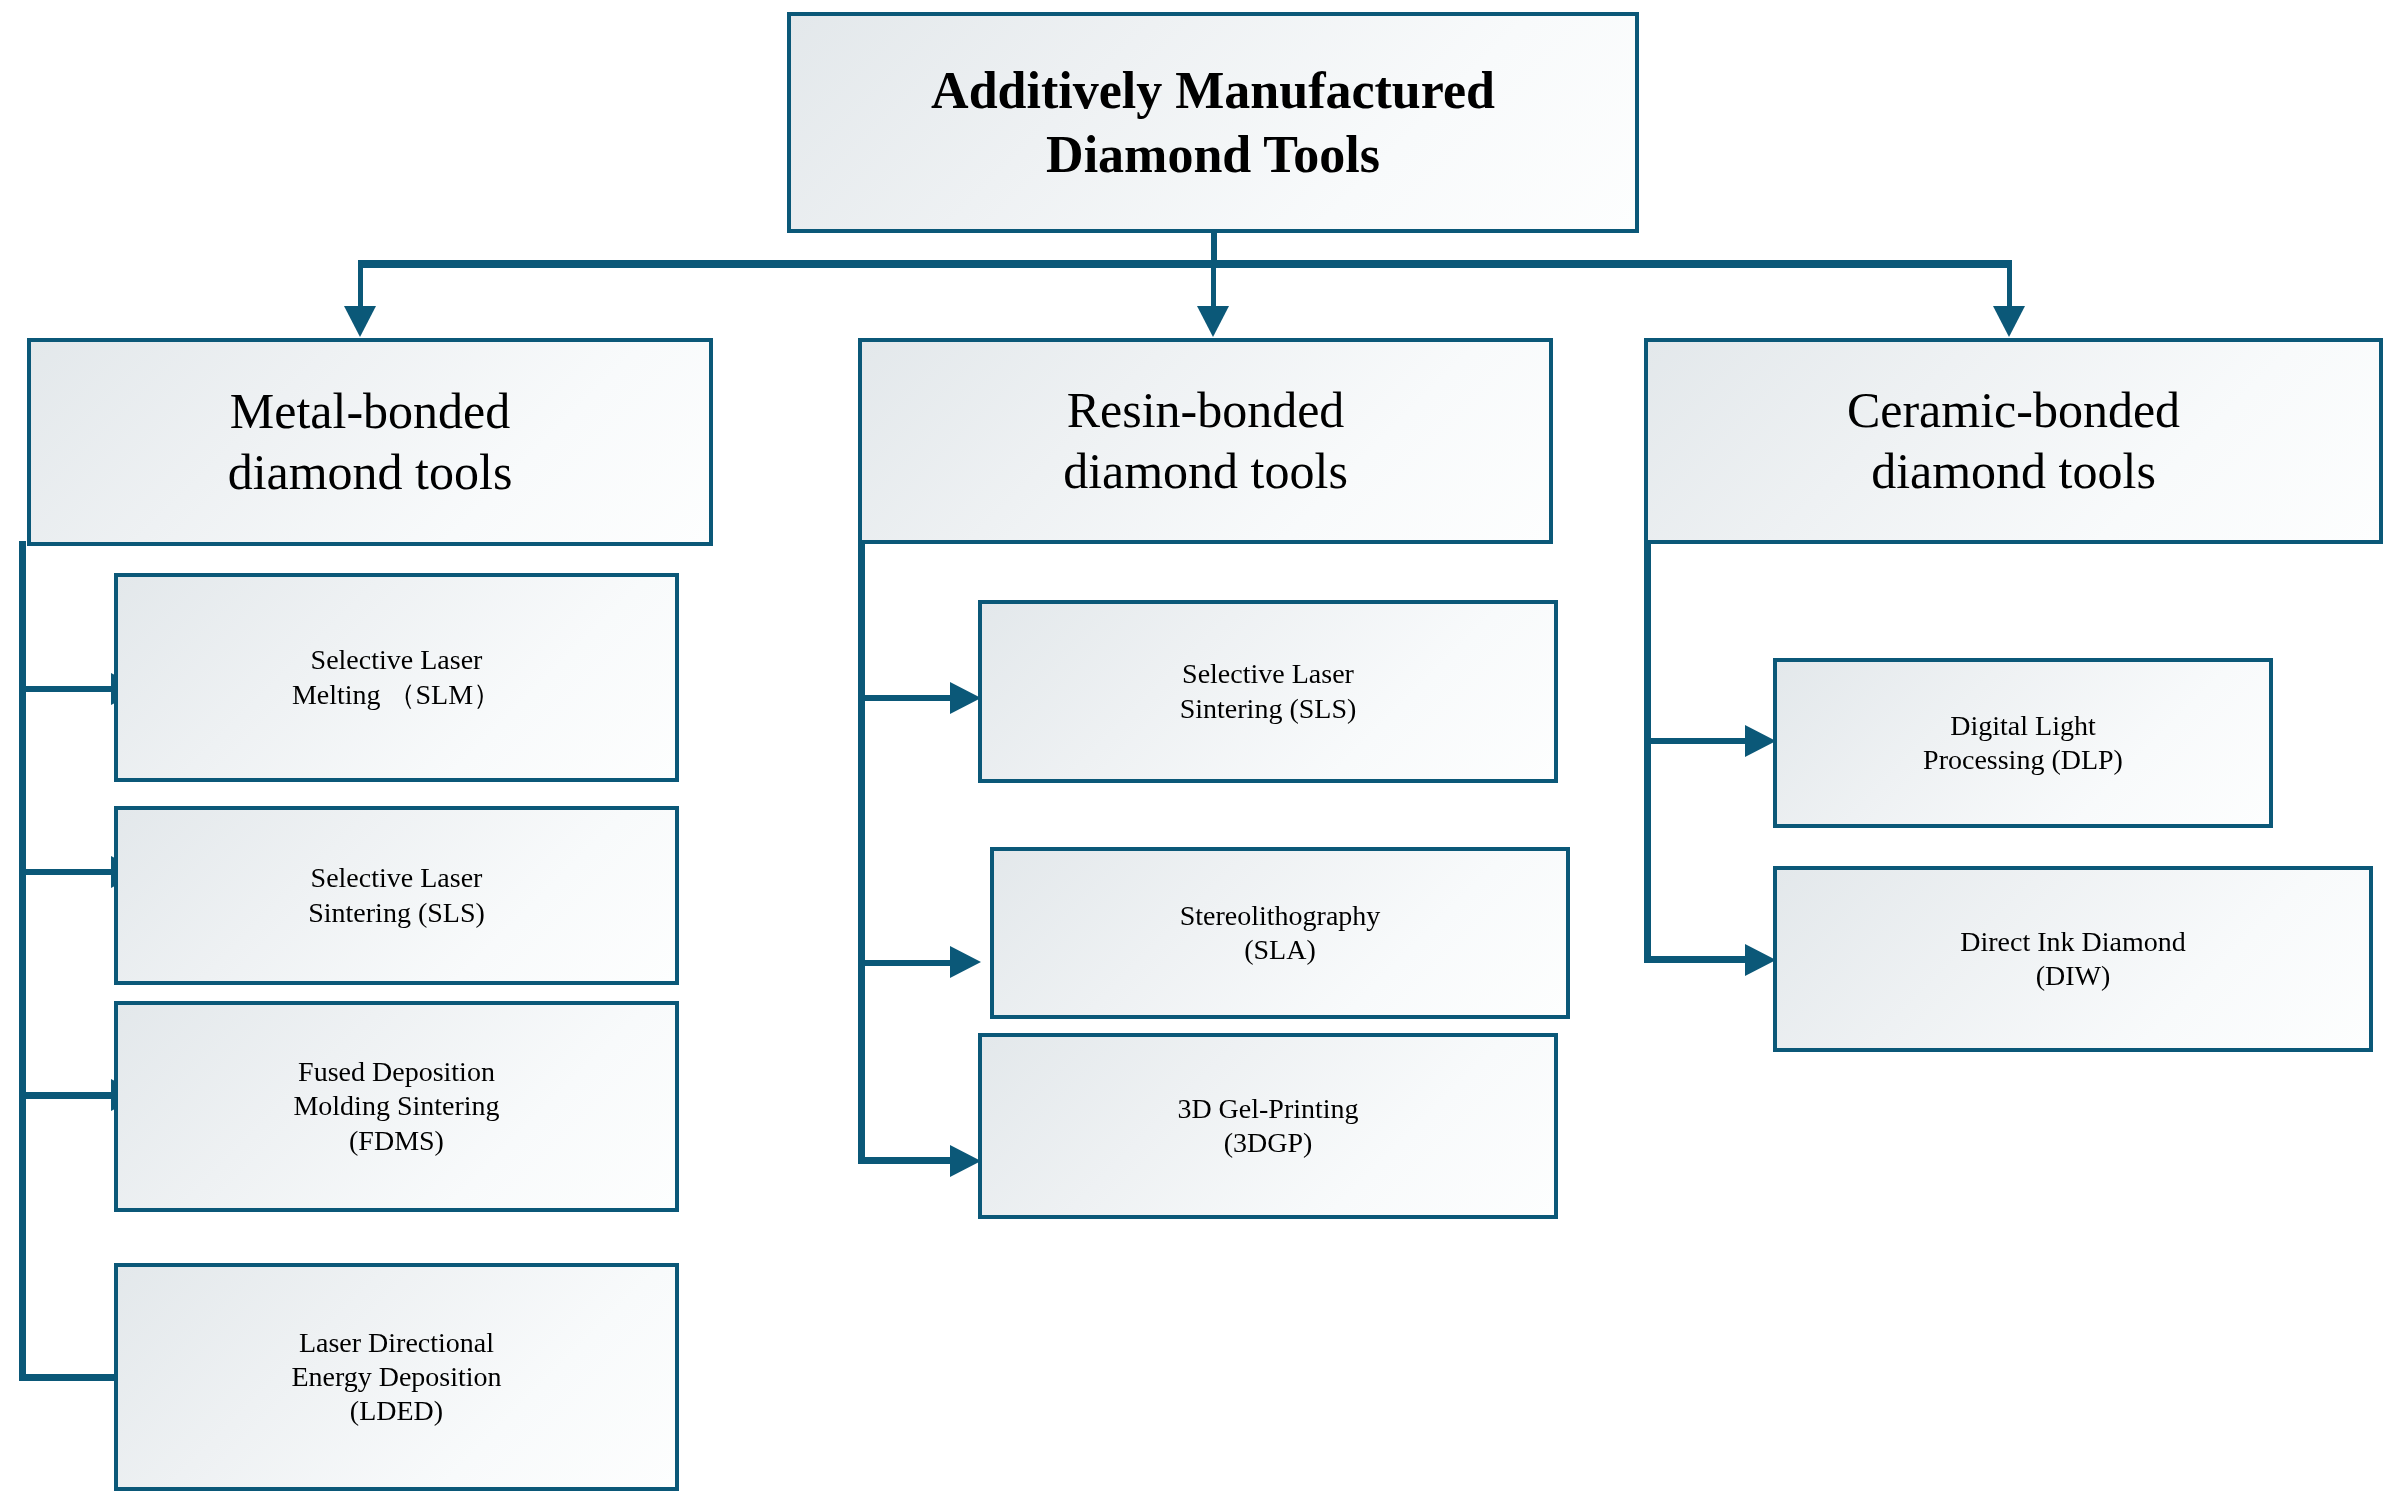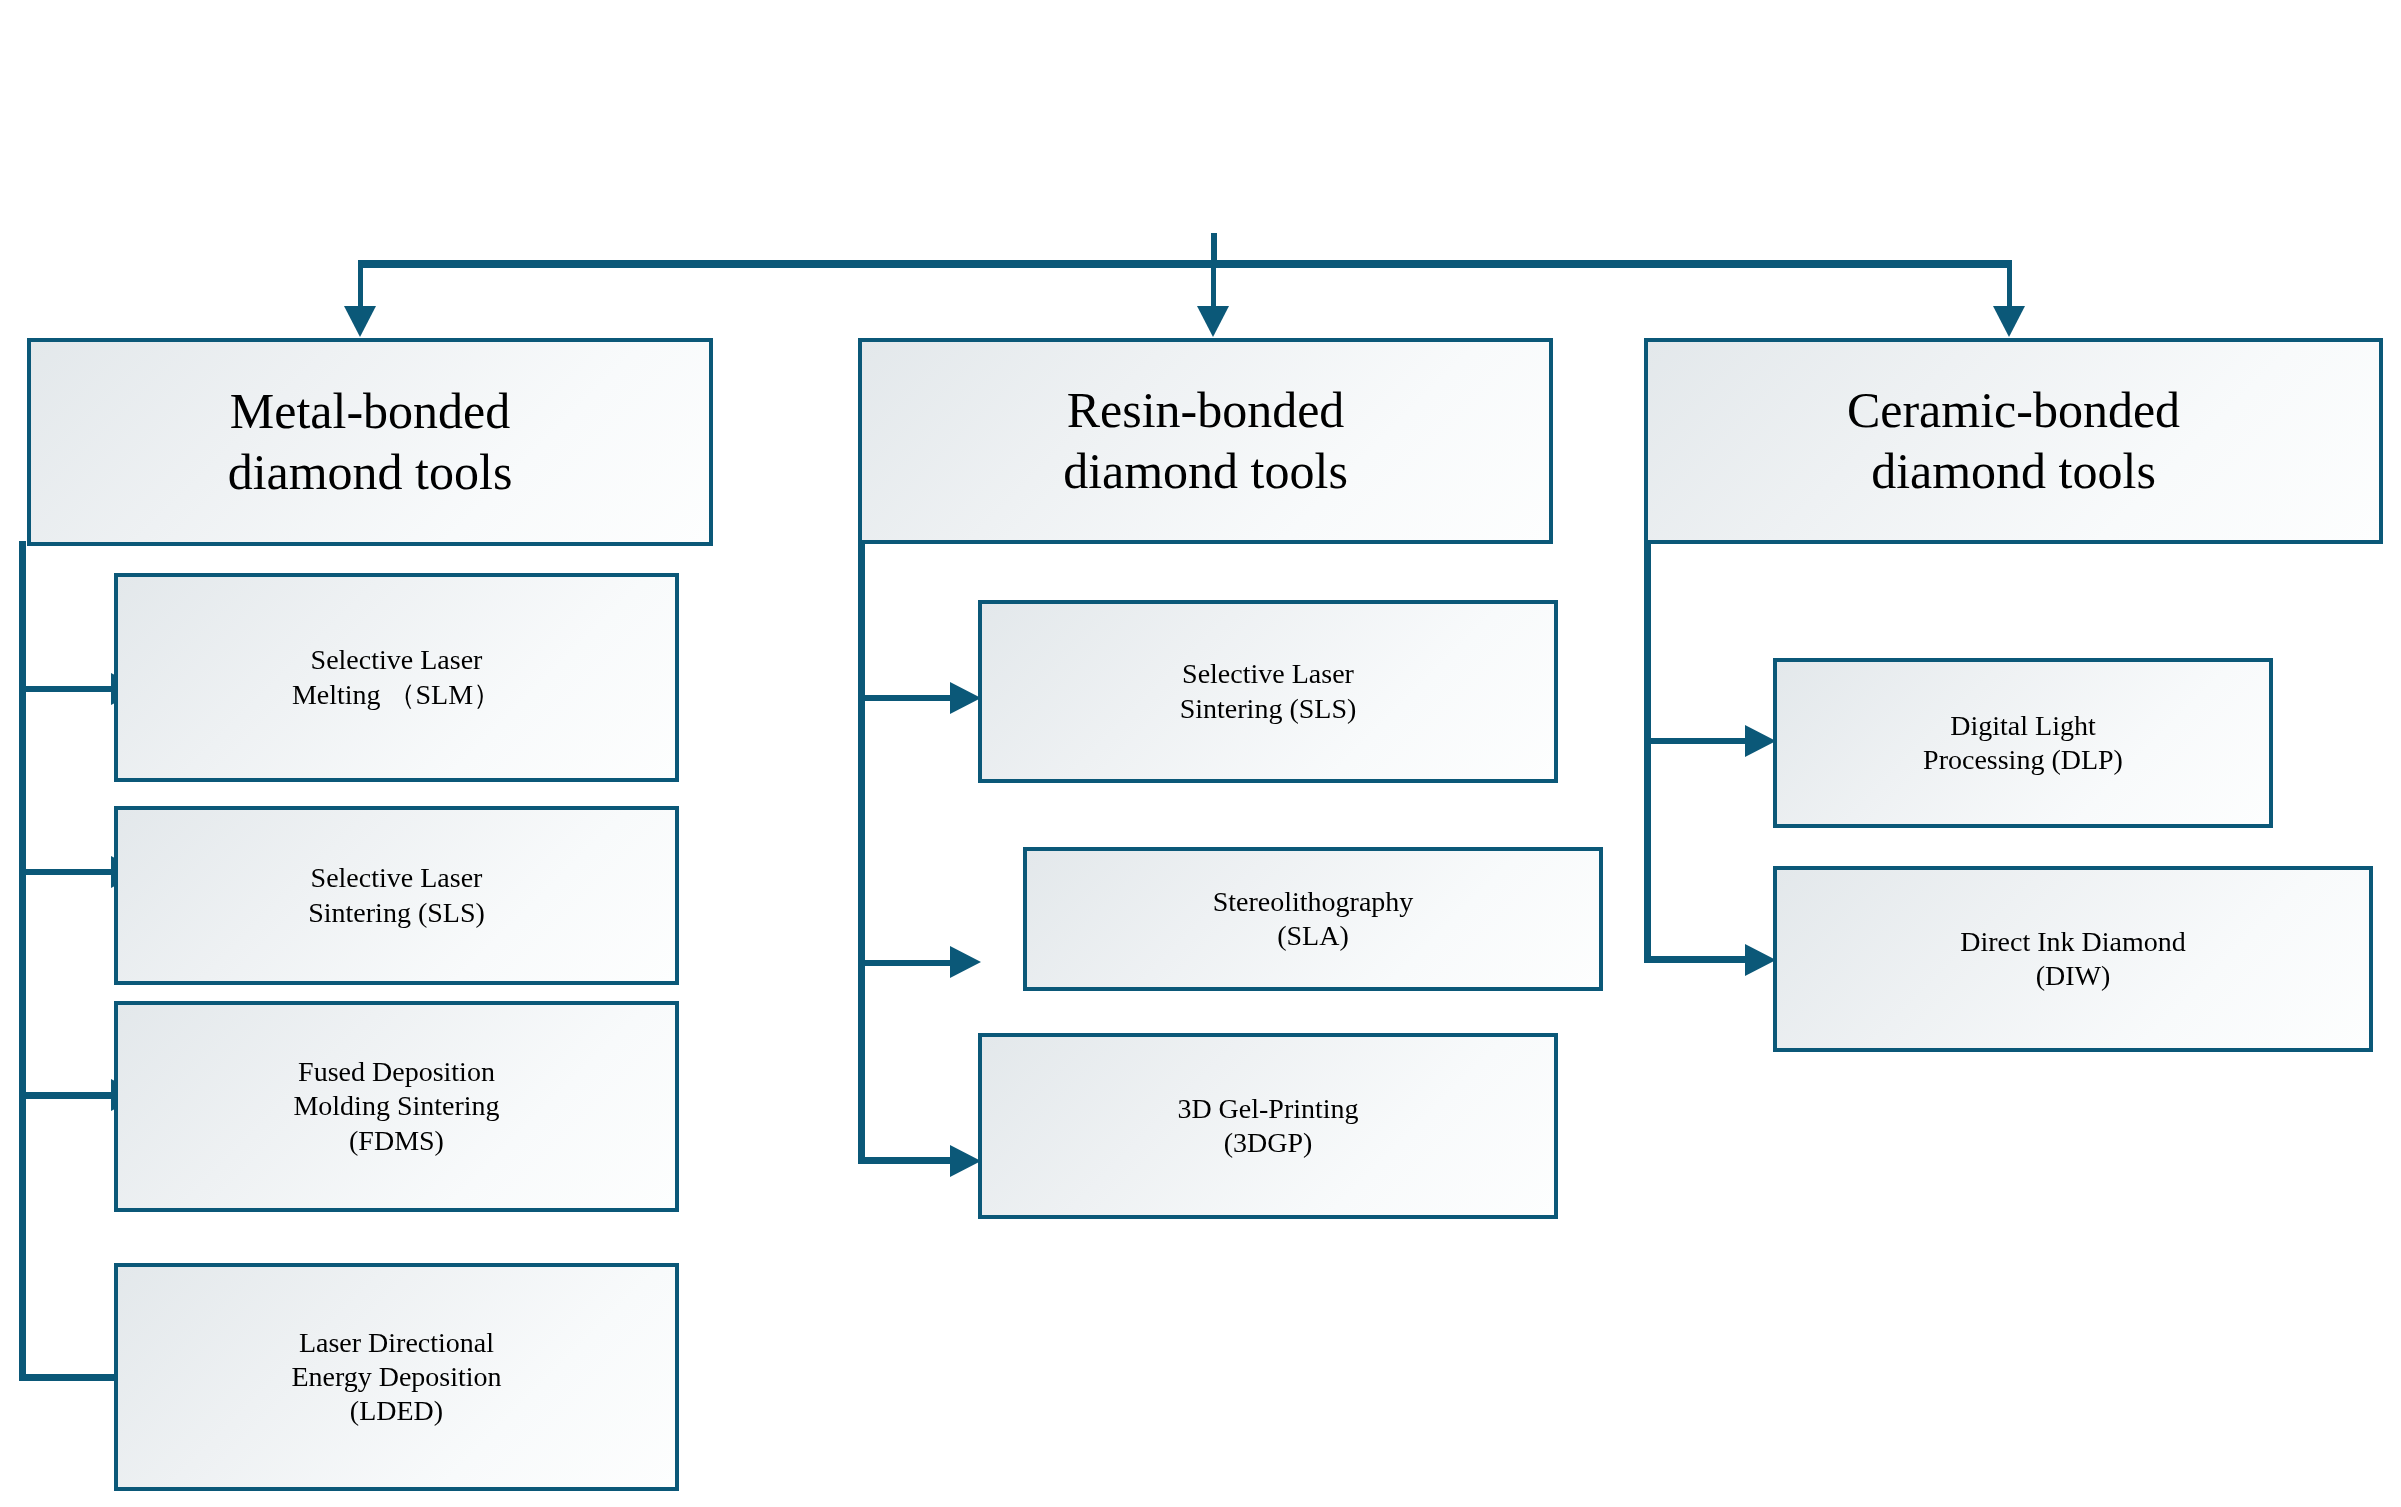--- a/index.html
+++ b/index.html
@@ -59,20 +59,24 @@
     border-top: 16.5px solid transparent;
     border-bottom: 16.5px solid transparent;
     border-left: 31px solid #0b5878;
   }
 </style>
 </head>
 <body>
 
 <div id="stage">
 
+  <div class="node root" style="left:787px; top:12px; width:852px; height:221px;">
+    <span>Additively Manufactured
+Diamond Tools</span>
+  </div>
 
   <div class="conn v" style="left:1211px; top:233px; width:6px; height:33px;"></div>
   <div class="conn h" style="left:361px; top:260px; width:1651px; height:7.8px;"></div>
 
   <div class="conn v" style="left:358px; top:260px; width:5.2px; height:49px;"></div>
   <div class="arrow-down" style="left:344px; top:306px;"></div>
 
   <div class="conn v" style="left:1211px; top:260px; width:5.2px; height:49px;"></div>
   <div class="arrow-down" style="left:1197px; top:306px;"></div>
 
@@ -134,21 +138,21 @@
   <div class="arrow-right" style="left:950px; top:946px;"></div>
 
   <div class="conn h" style="left:858px; top:1157px; width:96px; height:7px;"></div>
   <div class="arrow-right" style="left:950px; top:1145px;"></div>
 
   <div class="node leaf" style="left:978px; top:600px; width:580px; height:183px;">
     <span>Selective Laser
 Sintering  (SLS)</span>
   </div>
 
-  <div class="node leaf" style="left:1023px; top:847px; width:580px; height:144px;text-align:center;">
+  <div class="node leaf" style="left:990px; top:847px; width:580px; height:172px;text-align:center;">
     <span>Stereolithography
 (SLA)</span>
   </div>
 
   <div class="node leaf" style="left:978px; top:1033px; width:580px; height:186px;">
     <span>3D Gel-Printing
 (3DGP)</span>
   </div>
 
   <div class="node level2" style="left:1644px; top:338px; width:739px; height:206px;">

